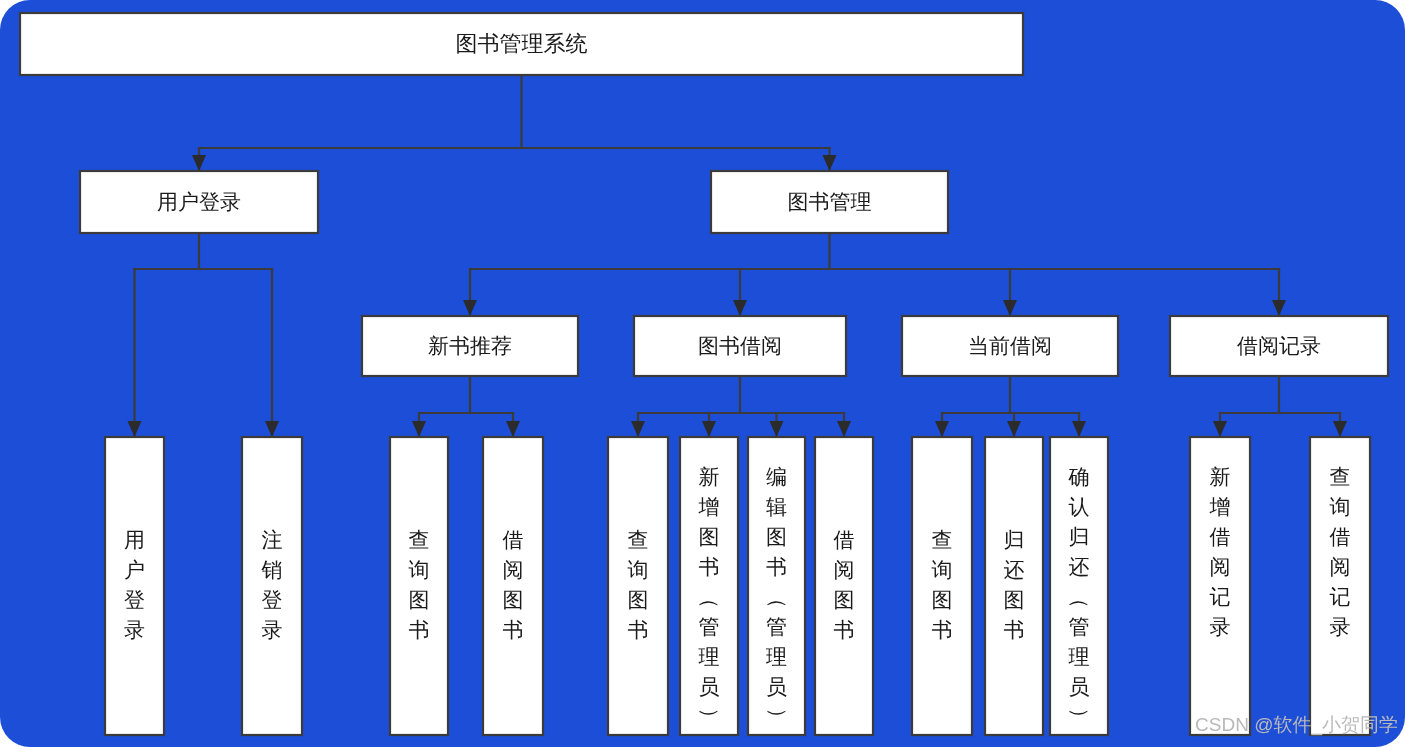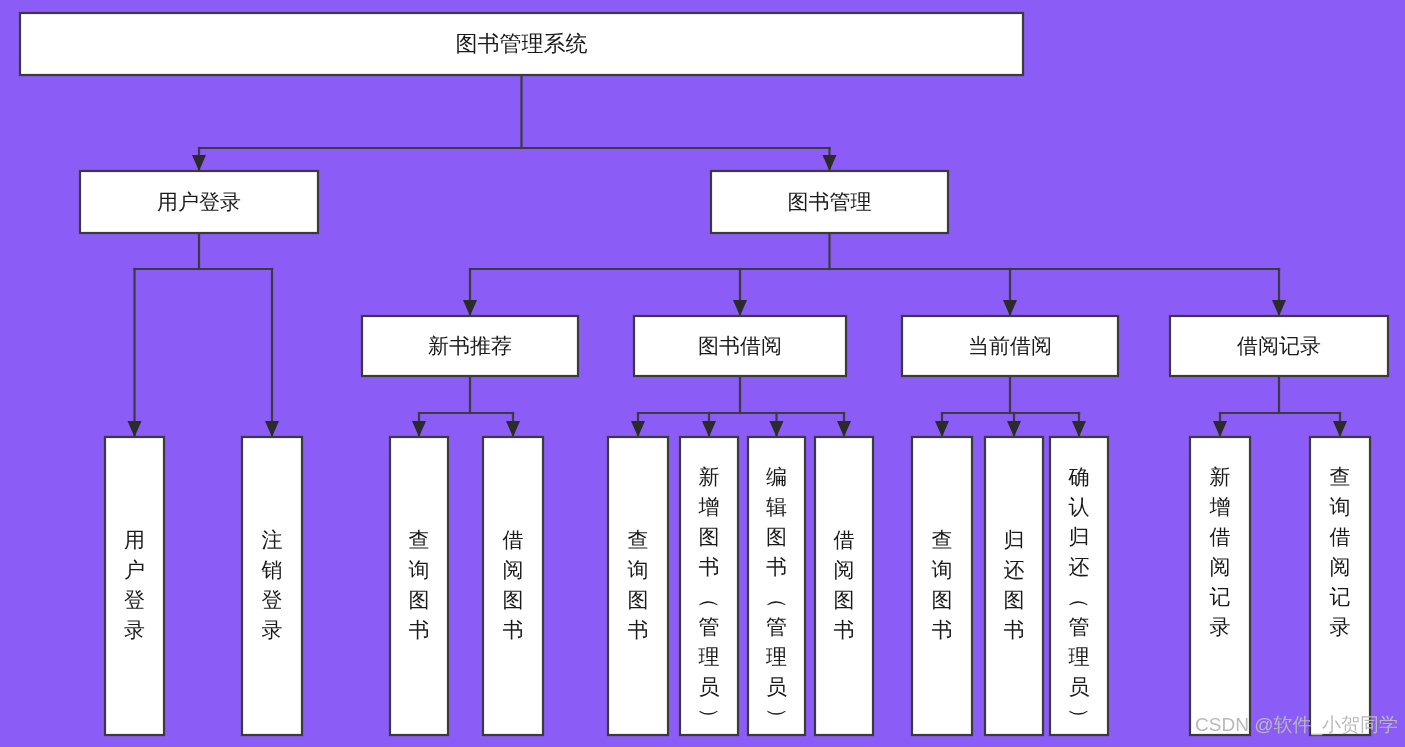--- a/index.html
+++ b/index.html
@@ -8,22 +8,23 @@
     padding: 0;
     background: #ffffff;
   }
   body {
     font-family: "Liberation Sans", "DejaVu Sans", sans-serif;
   }
   #canvas {
     position: relative;
     width: 1405px;
     height: 747px;
-    background: #8b5cf6;
+    background: #1d4ed8;
     overflow: hidden;
+    border-radius: 30px;
   }
   svg#diagram {
     position: absolute;
     left: 0;
     top: 0;
     width: 1405px;
     height: 747px;
   }
   .node-box {
     fill: #ffffff;

